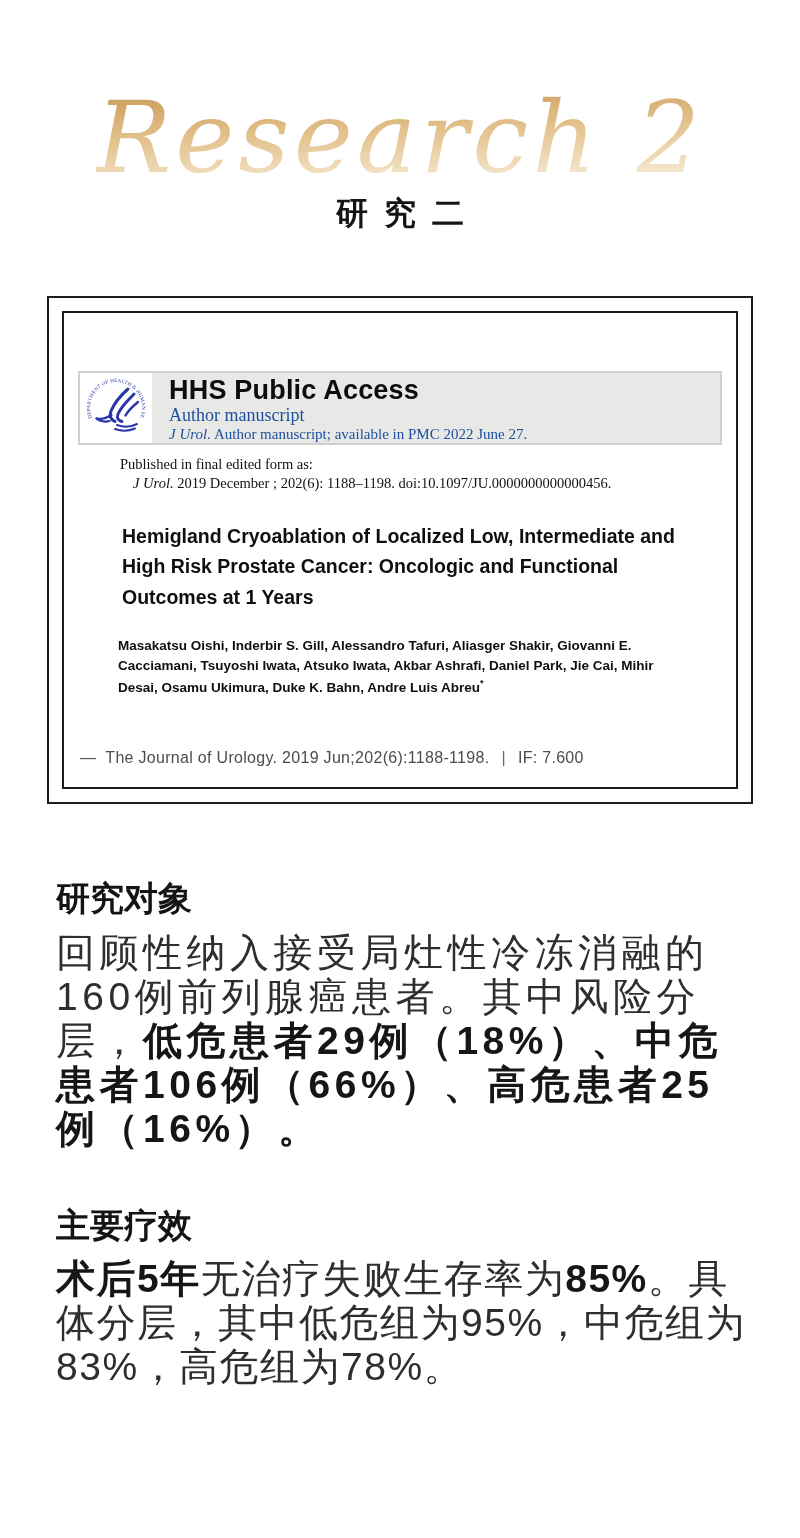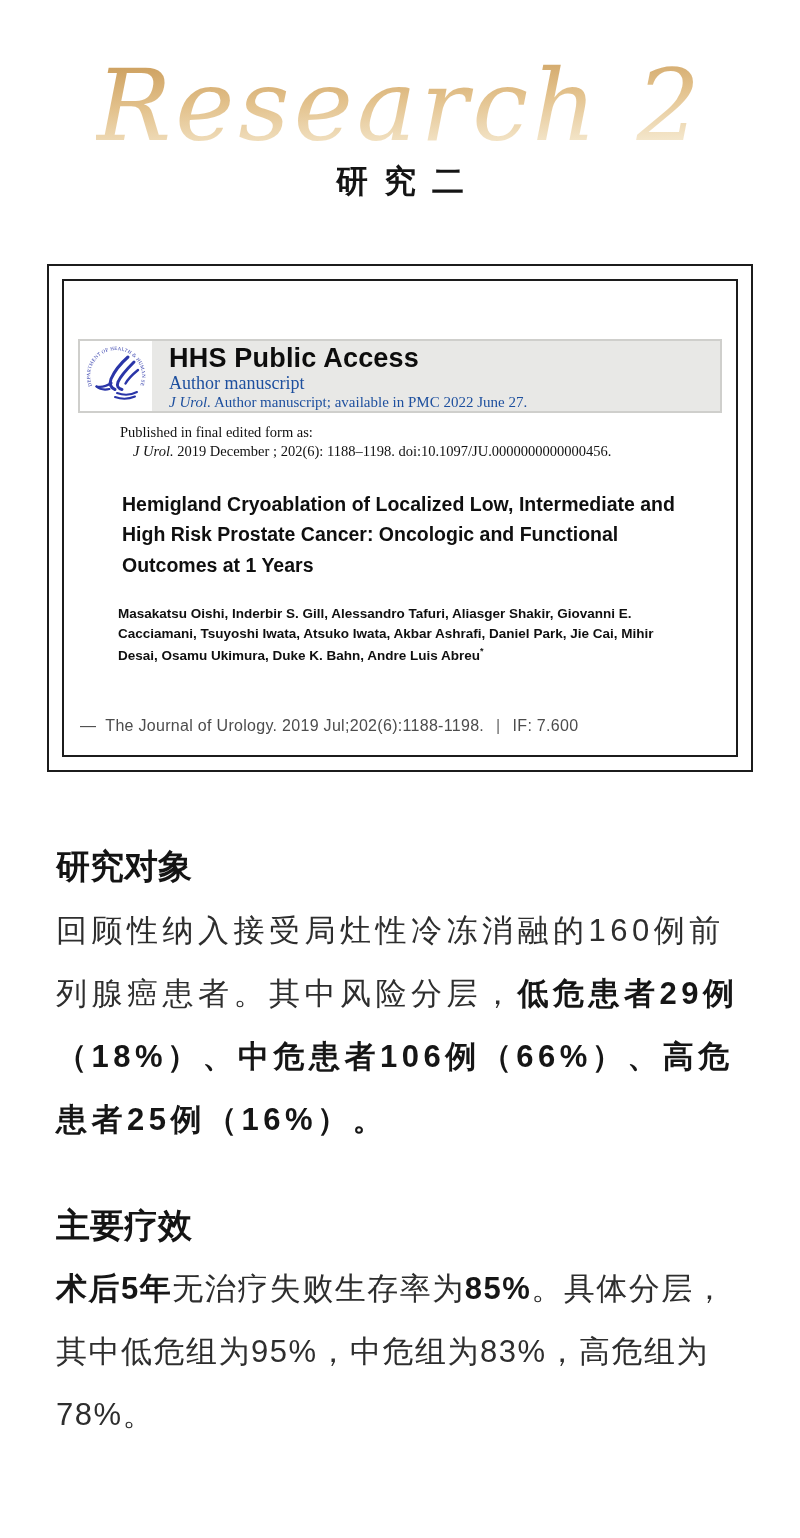--- a/index.html
+++ b/index.html
@@ -4,21 +4,21 @@
 <style>
   * { margin:0; padding:0; box-sizing:border-box; }
   html,body { background:#ffffff; }
   body {
     width:800px; height:1538px; margin:0 auto; overflow:hidden;
     font-family:"Liberation Sans", sans-serif;
     position:relative;
   }
 
   
-  .hero { padding-top:56px; text-align:center; }
+  .hero { padding-top:88px; text-align:center; }
   .script-title {
     font-family:"DejaVu Serif", serif;
     font-style:italic; font-weight:400;
     font-size:100px; line-height:1.0; letter-spacing:4px;
     background:linear-gradient(178deg, #cda05f 8%, #e3c28d 45%, #f8efda 95%);
     -webkit-background-clip:text; background-clip:text;
     color:transparent;
     display:inline-block;
   }
   .cn-title {
@@ -88,21 +88,21 @@
   
   .section { width:694px; margin-left:56px; }
   .section.first { margin-top:74px; }
   .section.second { margin-top:54px; }
   .sec-head {
     font-family:"Liberation Serif", serif;
     font-weight:700; font-size:34px; color:#141414; line-height:1.25;
   }
   .sec-body {
     margin-top:10px;
-    font-size:31px; line-height:63px; color:#2e2e2e;
+    font-size:39px; line-height:44px; color:#2e2e2e;
     letter-spacing:4.5px; font-weight:400;
   }
   .sec-body.tight { letter-spacing:1.5px; }
   .sec-body .bd { font-weight:700; color:#161616; }
 </style>
 </head>
 <body>
 
 <div class="hero">
   <div class="script-title">Research 2</div>
@@ -143,21 +143,21 @@
       <div>Published in final edited form as:</div>
       <div class="l2"><span class="it">J Urol.</span><span> 2019 December ; 202(6): 1188–1198. doi:10.1097/JU.0000000000000456.</span></div>
     </div>
 
     <div class="paper-title">Hemigland Cryoablation of Localized Low, Intermediate and High Risk Prostate Cancer: Oncologic and Functional Outcomes at 1 Years</div>
 
     <div class="authors"><span>Masakatsu Oishi, Inderbir S. Gill, Alessandro Tafuri, Aliasger Shakir, Giovanni E. Cacciamani, Tsuyoshi Iwata, Atsuko Iwata, Akbar Ashrafi, Daniel Park, Jie Cai, Mihir Desai, Osamu Ukimura, Duke K. Bahn, Andre Luis Abreu</span><sup>*</sup></div>
 
     <div class="citation">
       <span class="cite-dash">—</span>
-      <span>The Journal of Urology. 2019 Jul;202(6):1188-1198.</span>
+      <span>The Journal of Urology. 2019 Jun;202(6):1188-1198.</span>
       <span class="cite-sep">|</span>
       <span>IF: 7.600</span>
     </div>
 
   </div>
 </div>
 
 <div class="section first">
   <div class="sec-head">研究对象</div>
   <div class="sec-body"><span>回顾性纳入接受局灶性冷冻消融的160例前列腺癌患者。其中风险分层，</span><span class="bd">低危患者29例（18%）、中危患者106例（66%）、高危患者25例（16%）。</span></div>

